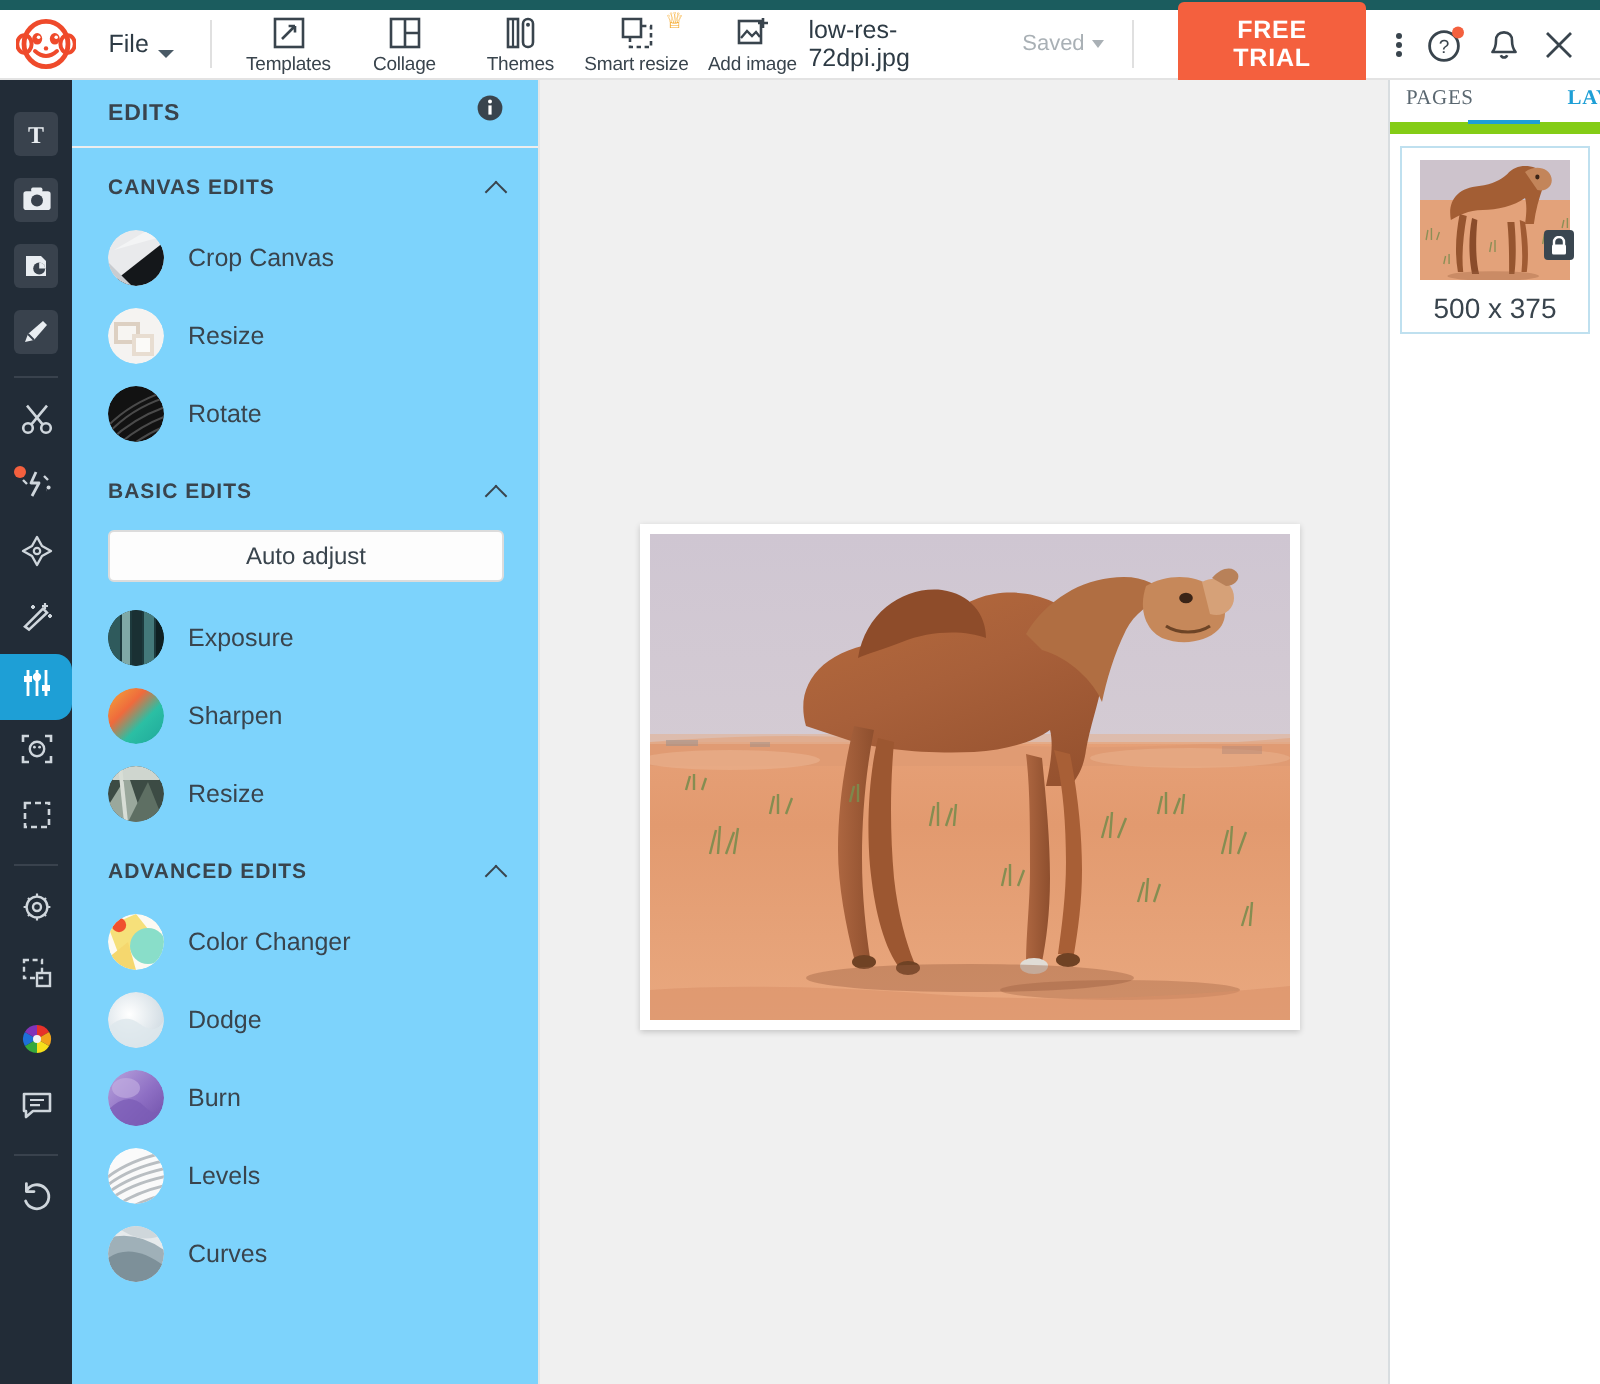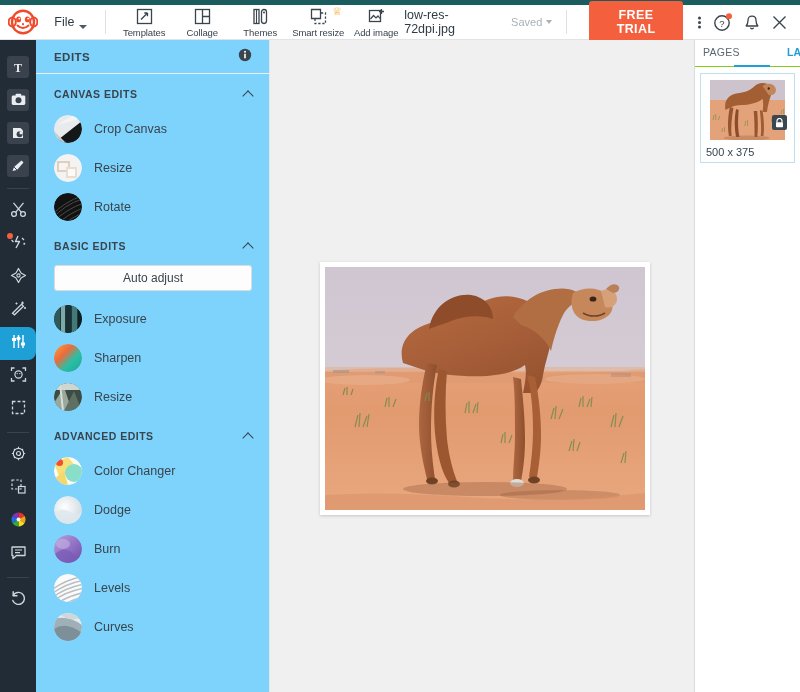--- a/index.html
+++ b/index.html
@@ -125,38 +125,38 @@
   }
   .canvas-img { width:100%; height:100%; display:block; }
 
   
   .right {
     position:absolute; left:694px; top:40px; width:106px; height:652px;
     background:#fff; border-left:1px solid #d8dde0;
   }
   .right-tabs {
     height:27px; display:flex; align-items:center; gap:9px; padding-left:8px;
-    border-bottom:1px solid #84cc16; position:relative;
+    border-bottom:6px solid #84cc16; position:relative;font-family:Liberation Serif, serif;
   }
   .rtab { font-size:10.5px; color:#5a6770; letter-spacing:.3px; cursor:pointer; padding-bottom:2px;}
   .rtab.active { color:#1e9fd6; font-weight:bold;margin-left:38px; }
   .rtab.active::after {
     content:""; position:absolute; bottom:-1px; left:39px; width:36px; height:2px; background:#1e9fd6;
   }
   .layer-card {
     margin: 6px 5px 0 5px; border:1px solid #bfe0ef; background:#fff; padding:6px 5px 4px 5px;
     cursor:pointer;
   }
   .layer-thumb-wrap { position:relative; width:100%; height:60px; }
   .layer-thumb { width:100%; height:100%; display:block; }
   .lock-badge {
     position:absolute; right:2px; bottom:10px; width:15px; height:15px; background:#3a4650;
     border-radius:2px; display:flex; align-items:center; justify-content:center;
   }
-  .layer-dims { font-size:11px; color:#39444d; margin-top:6px; }
+  .layer-dims { text-align:center; font-size:14px; color:#39444d; margin-top:6px; }
   .edge-strip {
     position:absolute; top:0; bottom:0; width:4px; background:#fff;
     background-image: repeating-linear-gradient(to bottom, #fff 0 3px, transparent 3px 6px);
   }
 </style>
 </head>
 <body>
 
 <div id="app">
 

